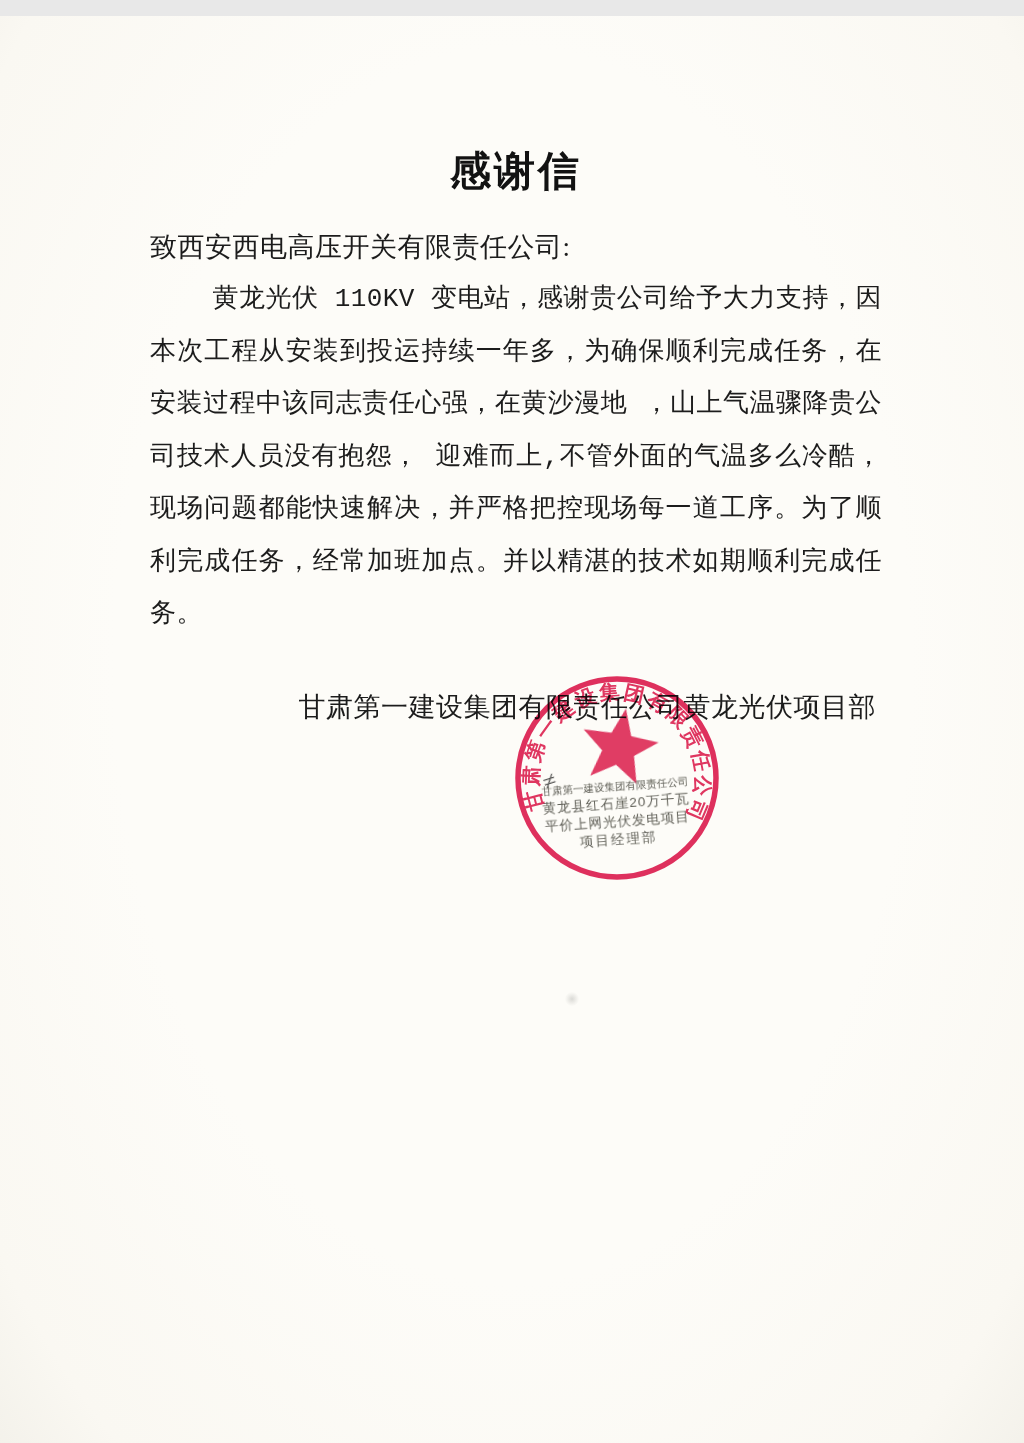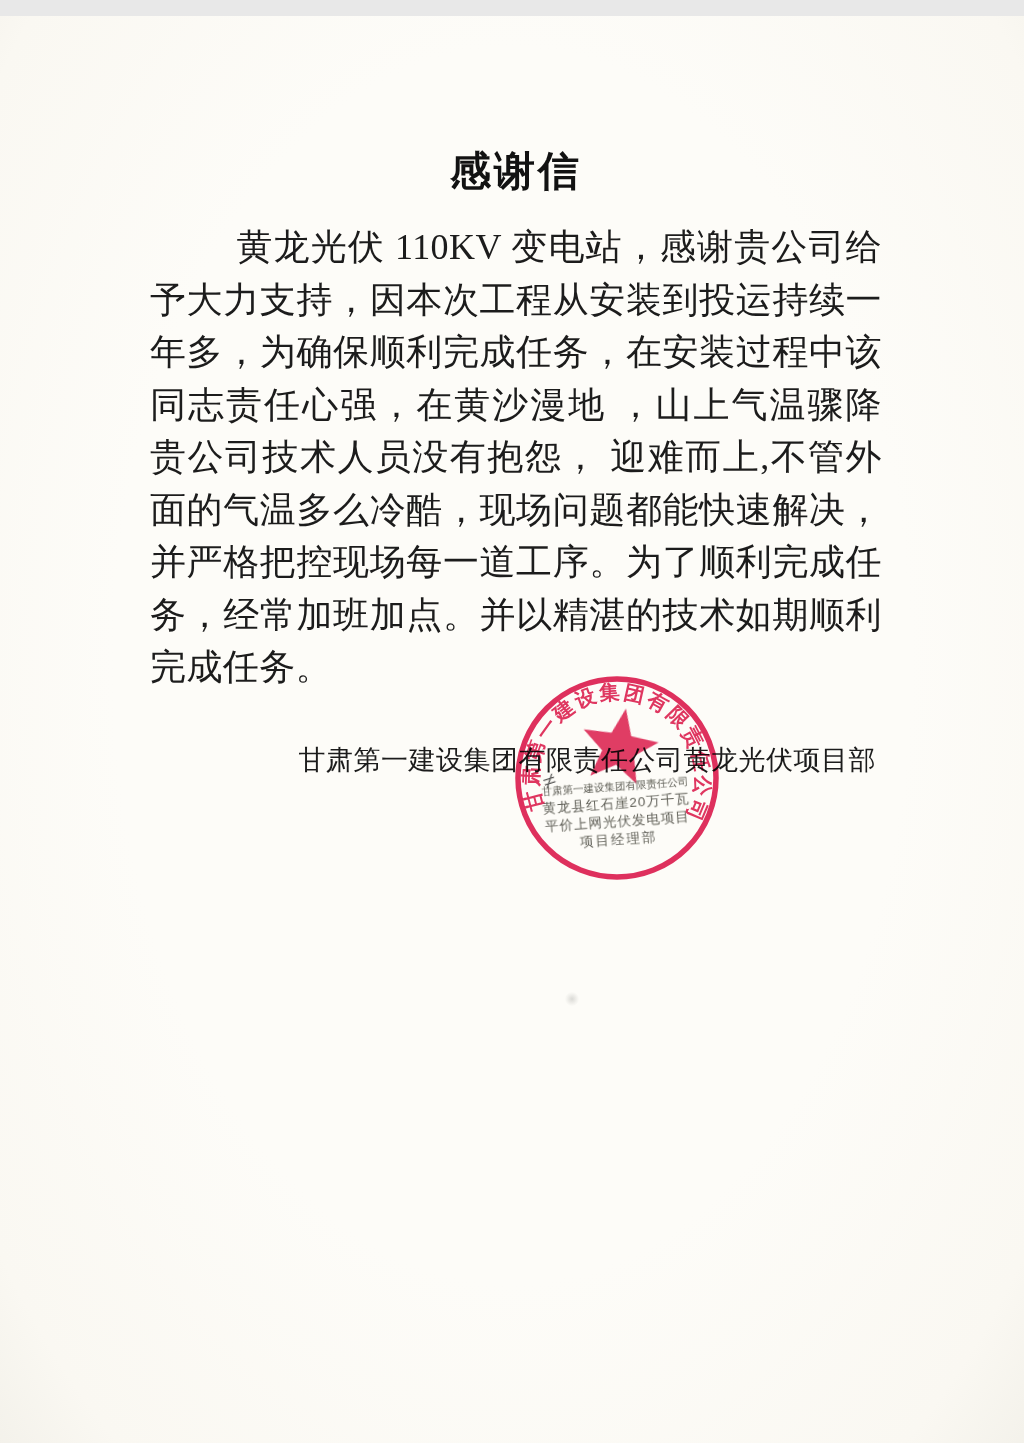--- a/index.html
+++ b/index.html
@@ -32,28 +32,29 @@
     margin: 0 0 22px 0;
     color: #121212;
   }
   .salutation {
     font-size: 27px;
     line-height: 52px;
     margin: 0;
     letter-spacing: 0.5px;
   }
   .body-par {
-    font-size: 36px;
+    font-size: 26px;
     line-height: 52.5px;
     margin: 0;
     text-align: justify;
     text-justify: inter-ideograph;
     text-indent: 2.4em;
     letter-spacing: 0.4px;
     word-break: break-all;
+    font-family: Liberation Mono, monospace;
   }
   .signature {
     position: relative;
     z-index: 1;
     font-size: 27px;
     line-height: 52px;
     margin: 40px 6px 0 0;
     text-align: right;
     letter-spacing: 0.5px;
   }
@@ -93,20 +94,21 @@
   }
 </style>
 </head>
 <body>
 
 <div class="page">
 
   <div class="content">
     <h1 class="title">感谢信</h1>
 
+    <p class="salutation">致西安西电高压开关有限责任公司:</p>
 
     <p class="body-par">黄龙光伏 110KV 变电站，感谢贵公司给予大力支持，因本次工程从安装到投运持续一年多，为确保顺利完成任务，在安装过程中该同志责任心强，在黄沙漫地 ，山上气温骤降贵公司技术人员没有抱怨， 迎难而上,不管外面的气温多么冷酷，现场问题都能快速解决，并严格把控现场每一道工序。为了顺利完成任务，经常加班加点。并以精湛的技术如期顺利完成任务。</p>
 
 
     <p class="signature">甘肃第一建设集团有限责任公司黄龙光伏项目部</p>
   </div>
 
   <div class="stamp">
     <svg viewBox="0 0 228 228" xmlns="http://www.w3.org/2000/svg">
 

